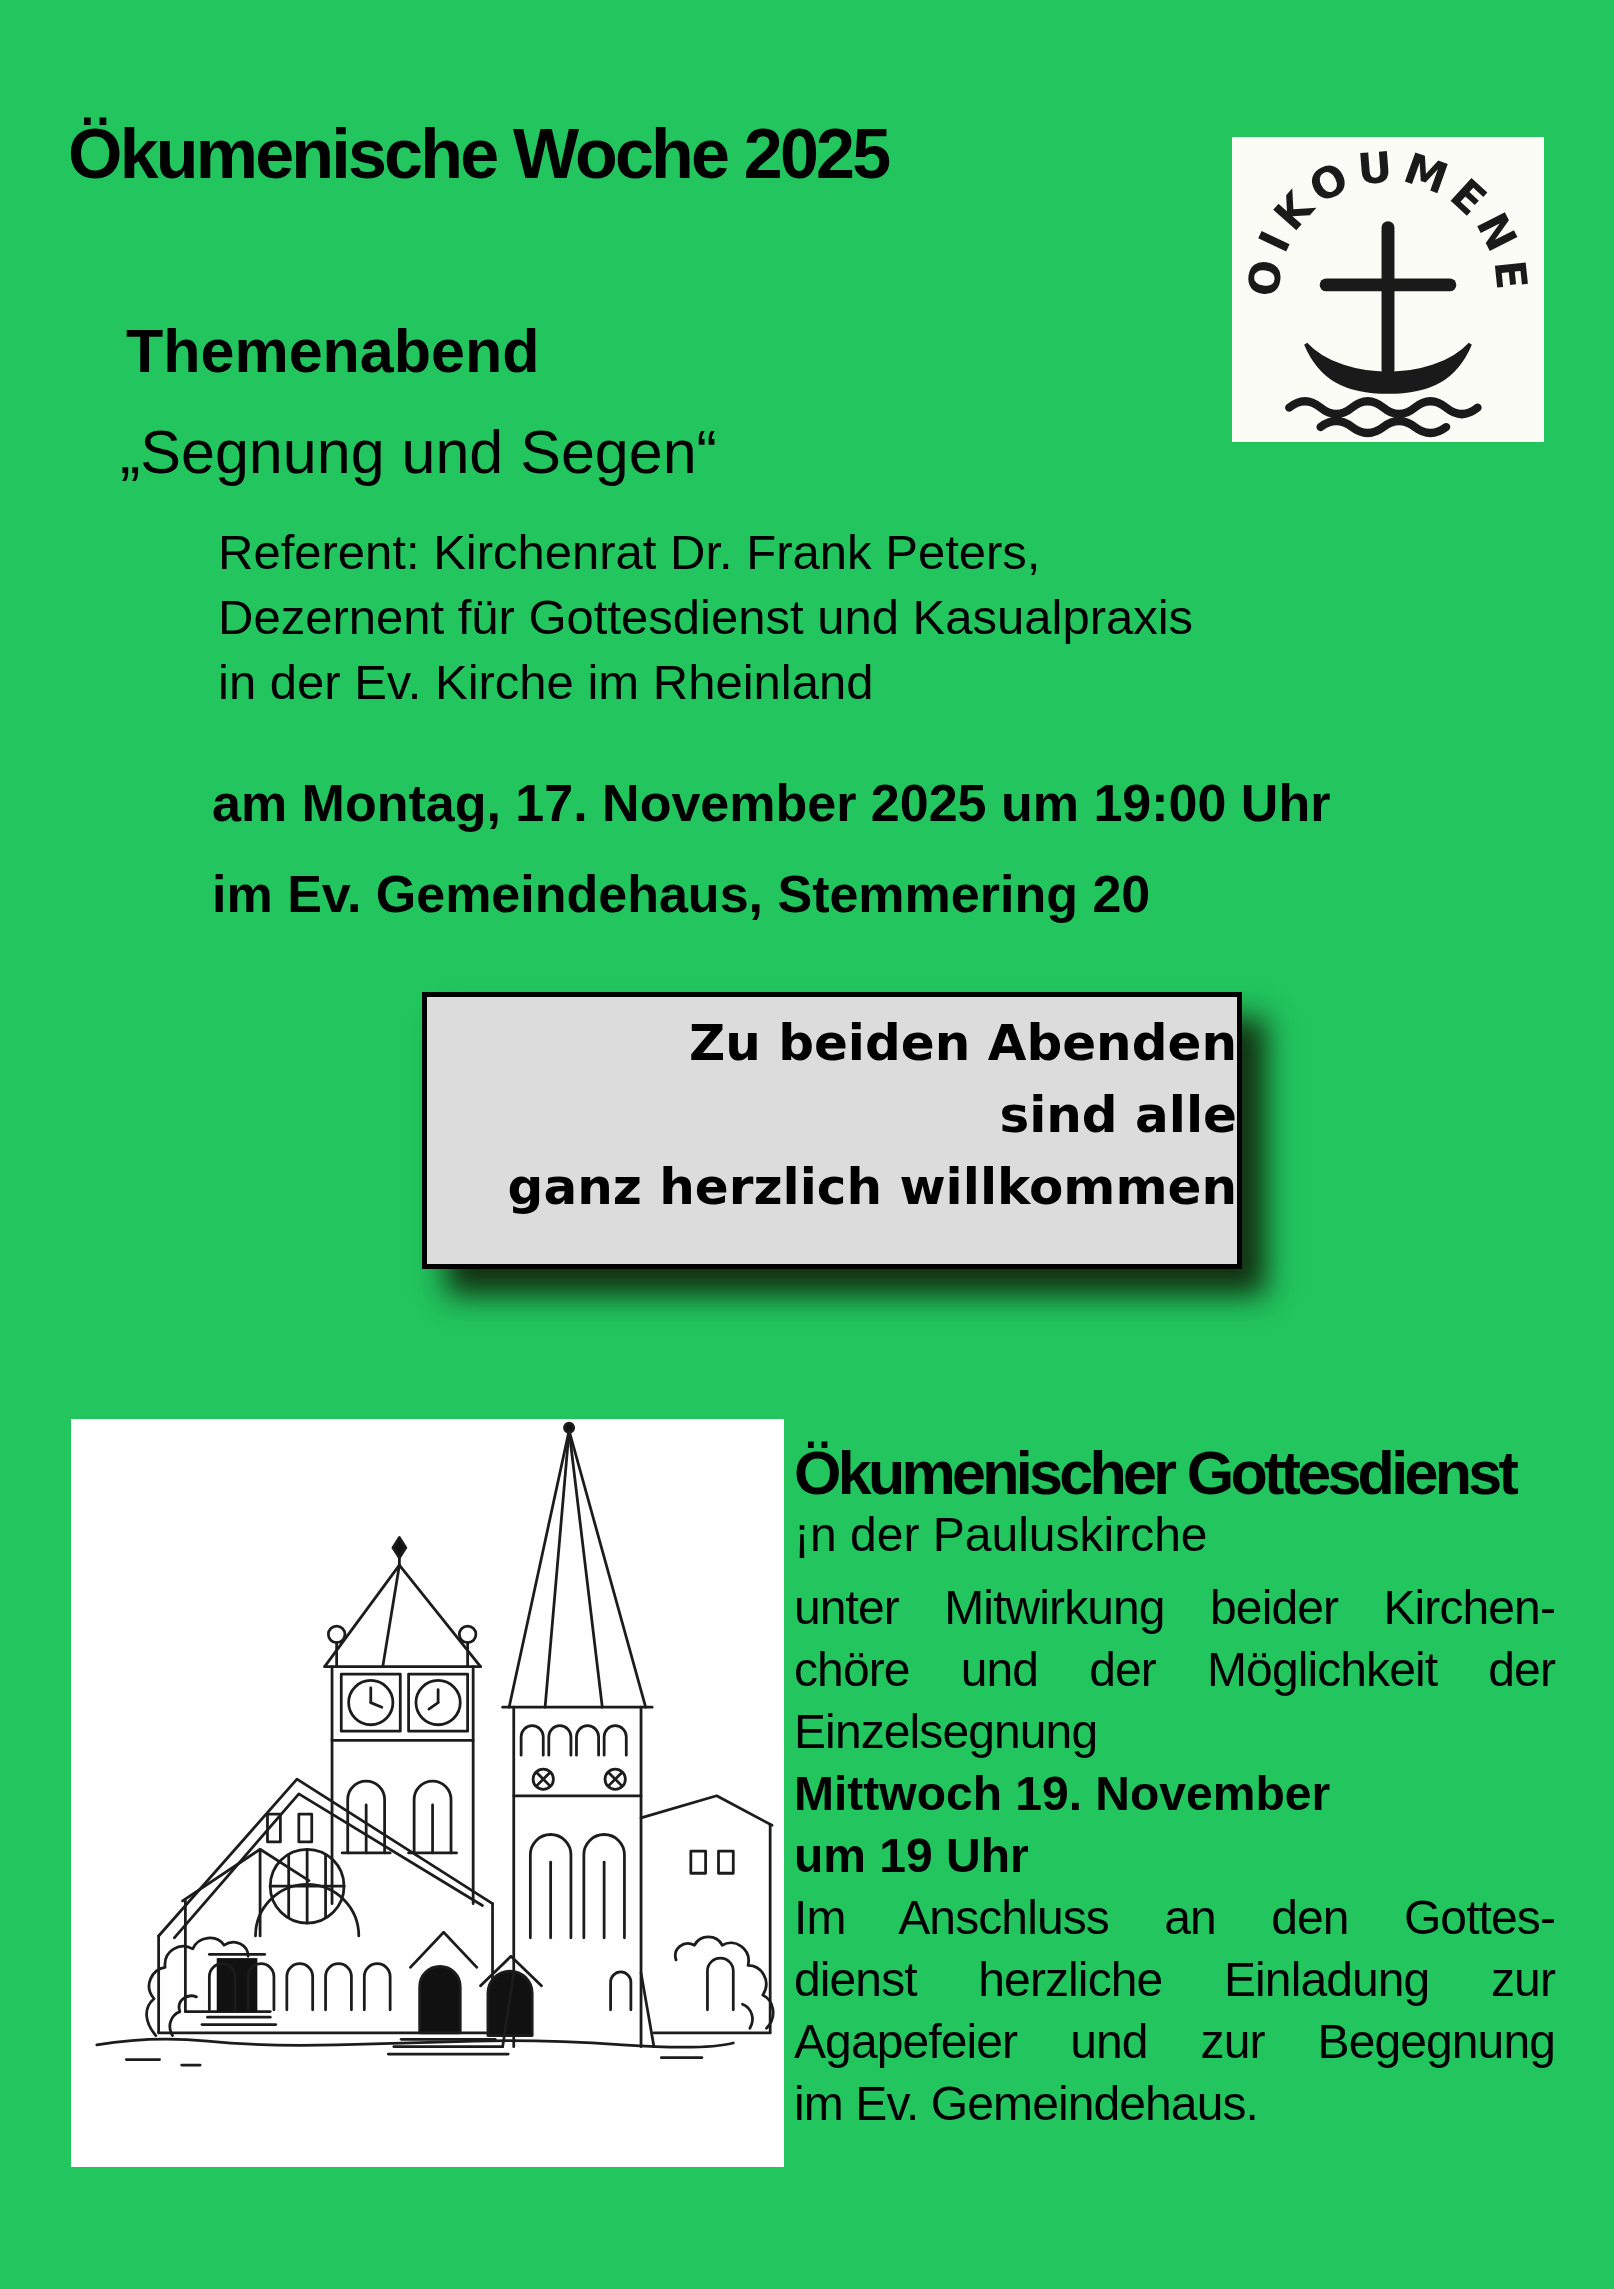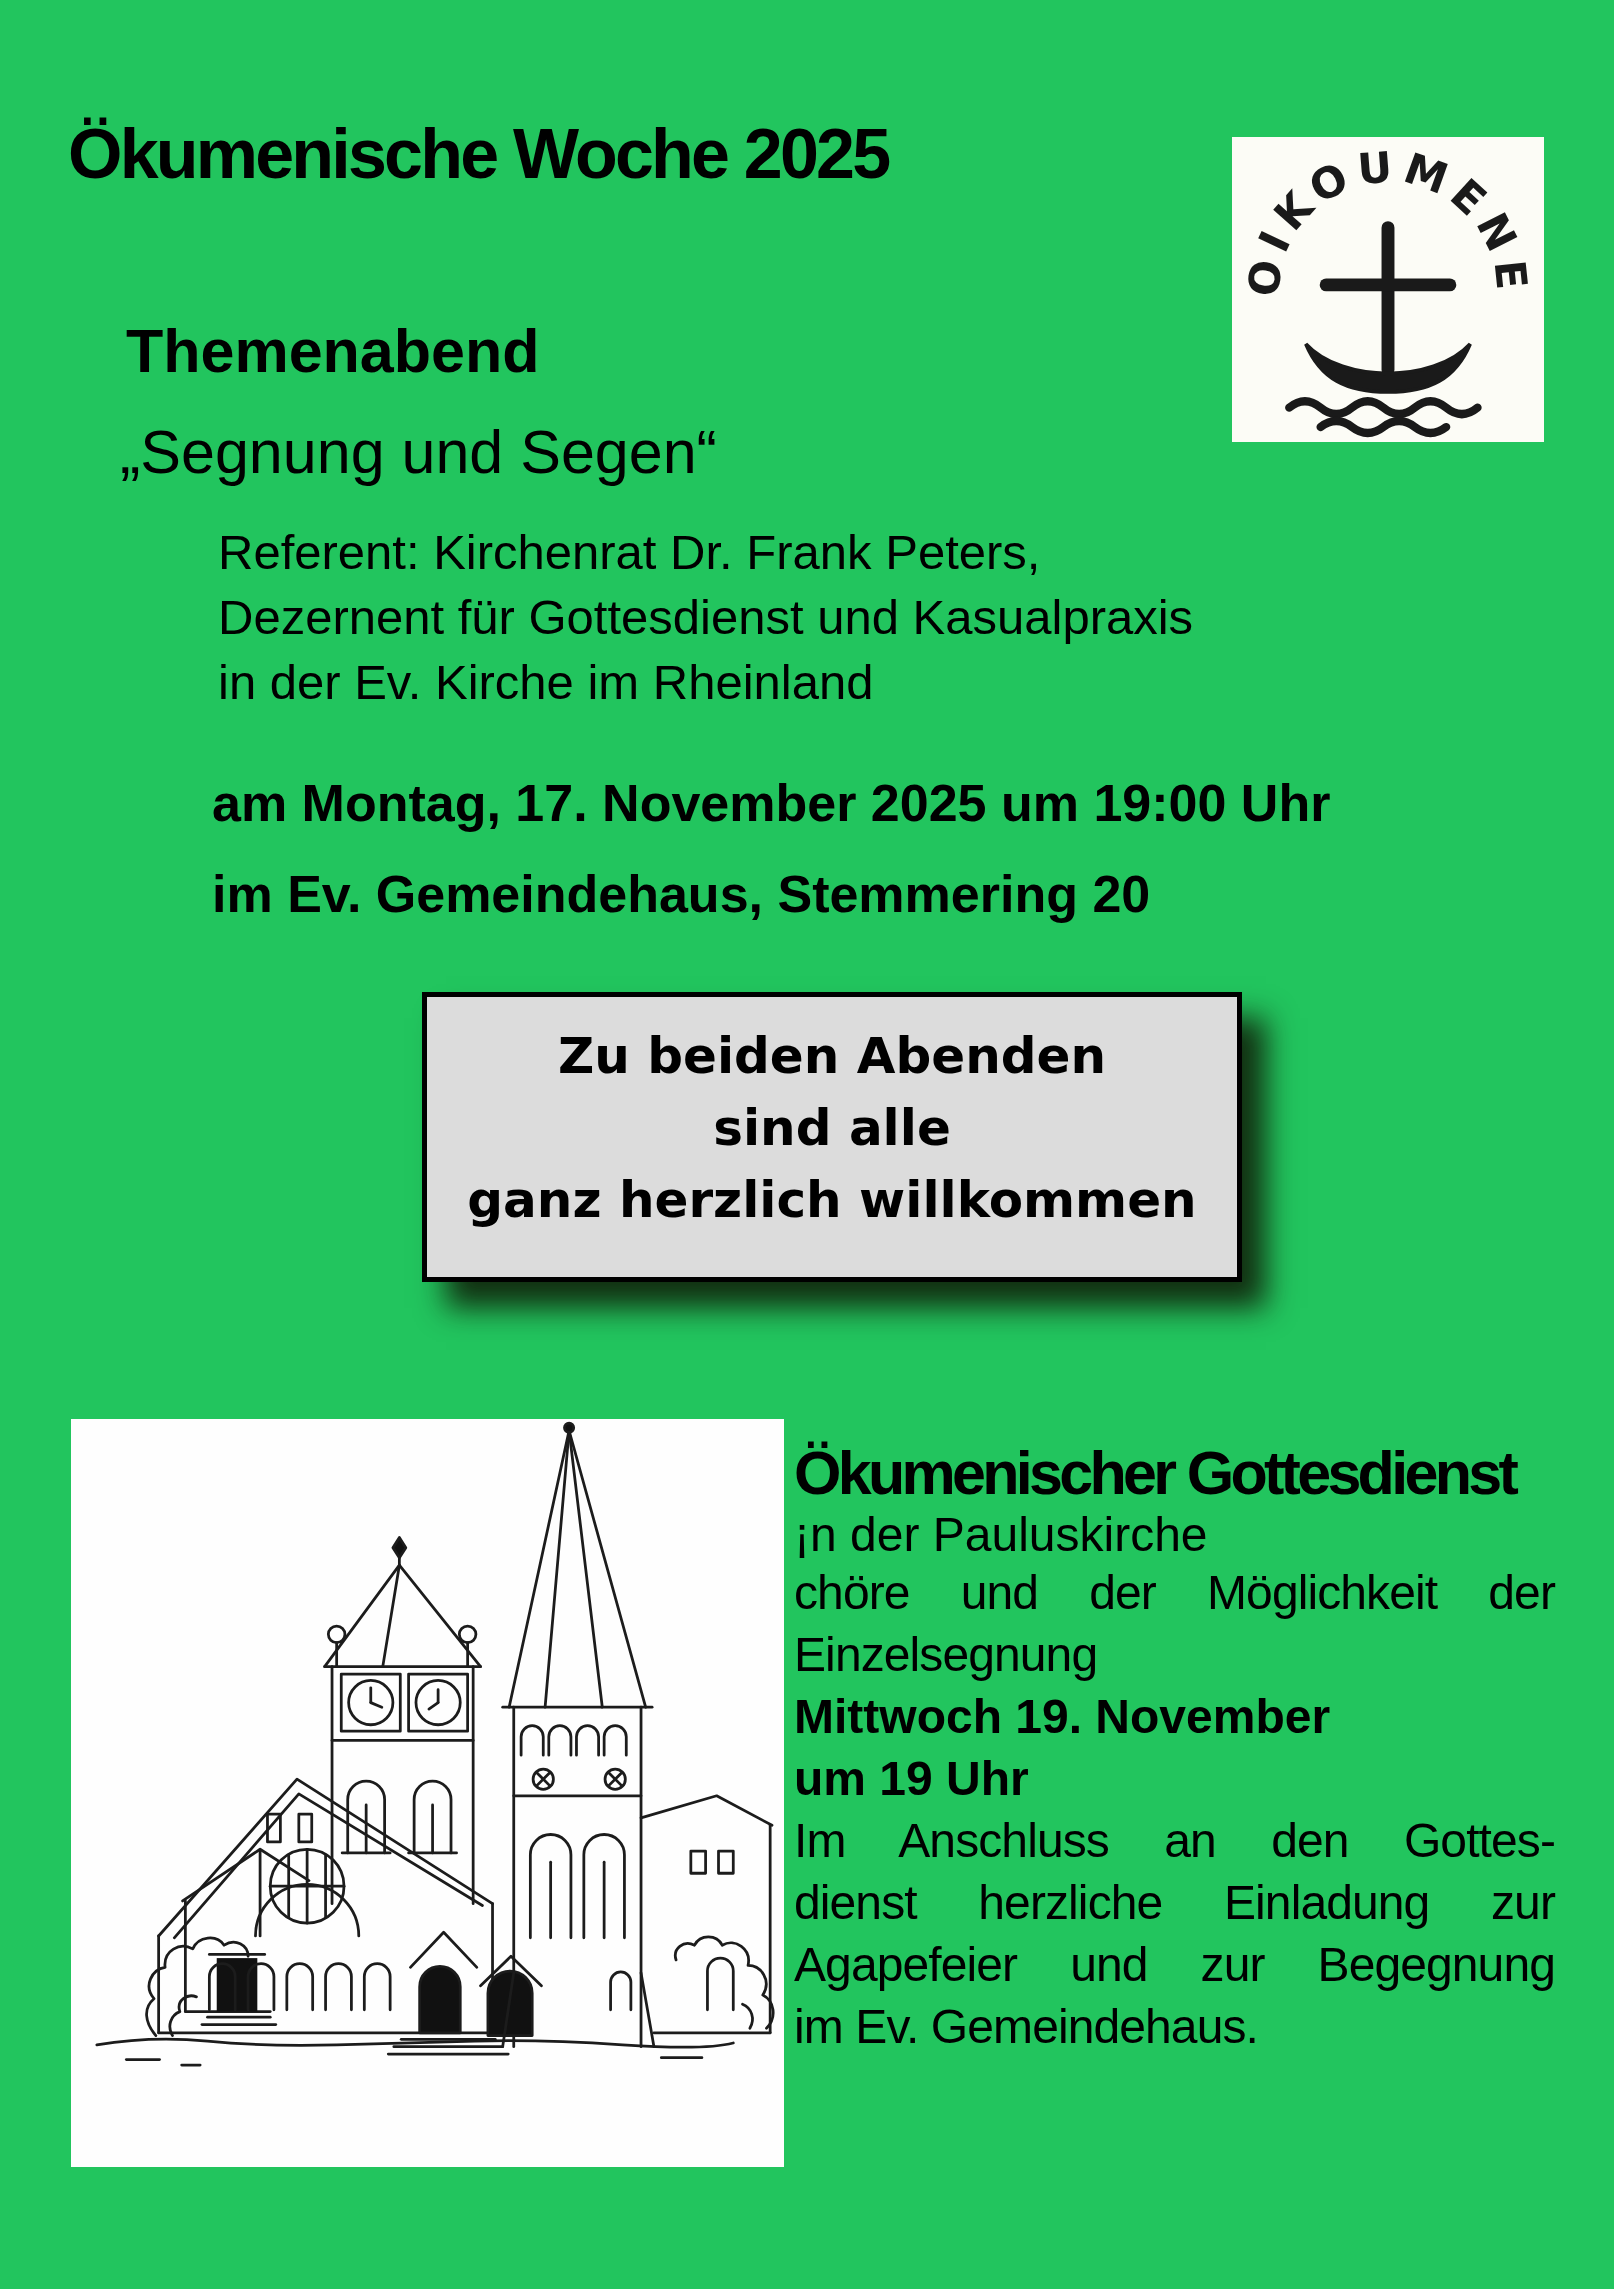--- a/index.html
+++ b/index.html
@@ -14,22 +14,22 @@
   .themenabend{position:absolute;left:126px;top:314px;font-size:61px;font-weight:bold;line-height:74px;white-space:nowrap;}
   .segnung{position:absolute;left:120px;top:415px;font-size:61px;line-height:74px;white-space:nowrap;}
 
   .referent{position:absolute;left:218px;top:520px;font-size:49px;line-height:65px;}
   .referent div{white-space:nowrap;}
 
   .event1{position:absolute;left:212px;top:749px;font-size:52px;font-weight:bold;line-height:74px;}
   .event1 div{white-space:nowrap;margin-top:17px;}
 
   .announce{position:absolute;left:422px;top:992px;width:810px;height:257px;background:#dcdcdc;border:5.5px solid #000;
-            box-shadow:24px 26px 28px 0 rgba(15,15,0,0.82);text-align:center;
-            font-family:"DejaVu Sans",sans-serif;font-weight:bold;font-size:50px;line-height:72px;padding-top:23px;box-sizing:content-box;}
+            box-shadow:24px 26px 28px 0 rgba(15,15,0,0.82);text-align:right;
+            font-family:"DejaVu Sans",sans-serif;font-weight:bold;font-size:50px;line-height:72px;padding-top:10px;box-sizing:content-box;}
 
   .church-box{position:absolute;left:71px;top:1419px;width:713px;height:748px;background:#fefefe;}
   .church-box svg{display:block;width:100%;height:100%;}
 
   .right-col{position:absolute;left:794px;top:1394px;width:761px;}
   .svc-heading{font-size:61px;font-weight:bold;letter-spacing:-3.7px;line-height:70px;white-space:nowrap;margin-top:44px;}
   .svc-location{font-size:48px;line-height:54px;white-space:nowrap;}
   .svc-line{font-size:48px;line-height:62px;letter-spacing:-0.9px;}
   .svc-line.bold{font-weight:bold;letter-spacing:0;}
   .svc-line.first{margin-top:14.8px;}
@@ -193,20 +193,21 @@
 
         <path d="M754 660 c 12 -12 8 -30 -4 -36 c 10 -16 -2 -32 -16 -32 c 4 -18 -14 -30 -28 -22 c -6 -12 -24 -12 -30 0 c -12 -6 -24 4 -20 16"></path>
         <path d="M736 660 c 6 -10 2 -22 -8 -26"></path>
       </g>
     </svg>
   </div>
 
   <div class="right-col">
     <div class="svc-heading">Ökumenischer Gottesdienst</div>
     <div class="svc-location">¡n der Pauluskirche</div>
+    <div class="svc-line jl first">unter Mitwirkung beider Kirchen-</div>
     <div class="svc-line jl">chöre und der Möglichkeit der</div>
     <div class="svc-line">Einzelsegnung</div>
     <div class="svc-line bold">Mittwoch 19. November</div>
     <div class="svc-line bold">um 19 Uhr</div>
     <div class="svc-line jl">Im Anschluss an den Gottes-</div>
     <div class="svc-line jl">dienst herzliche Einladung zur</div>
     <div class="svc-line jl">Agapefeier und zur Begegnung</div>
     <div class="svc-line">im Ev. Gemeindehaus.</div>
   </div>
 

